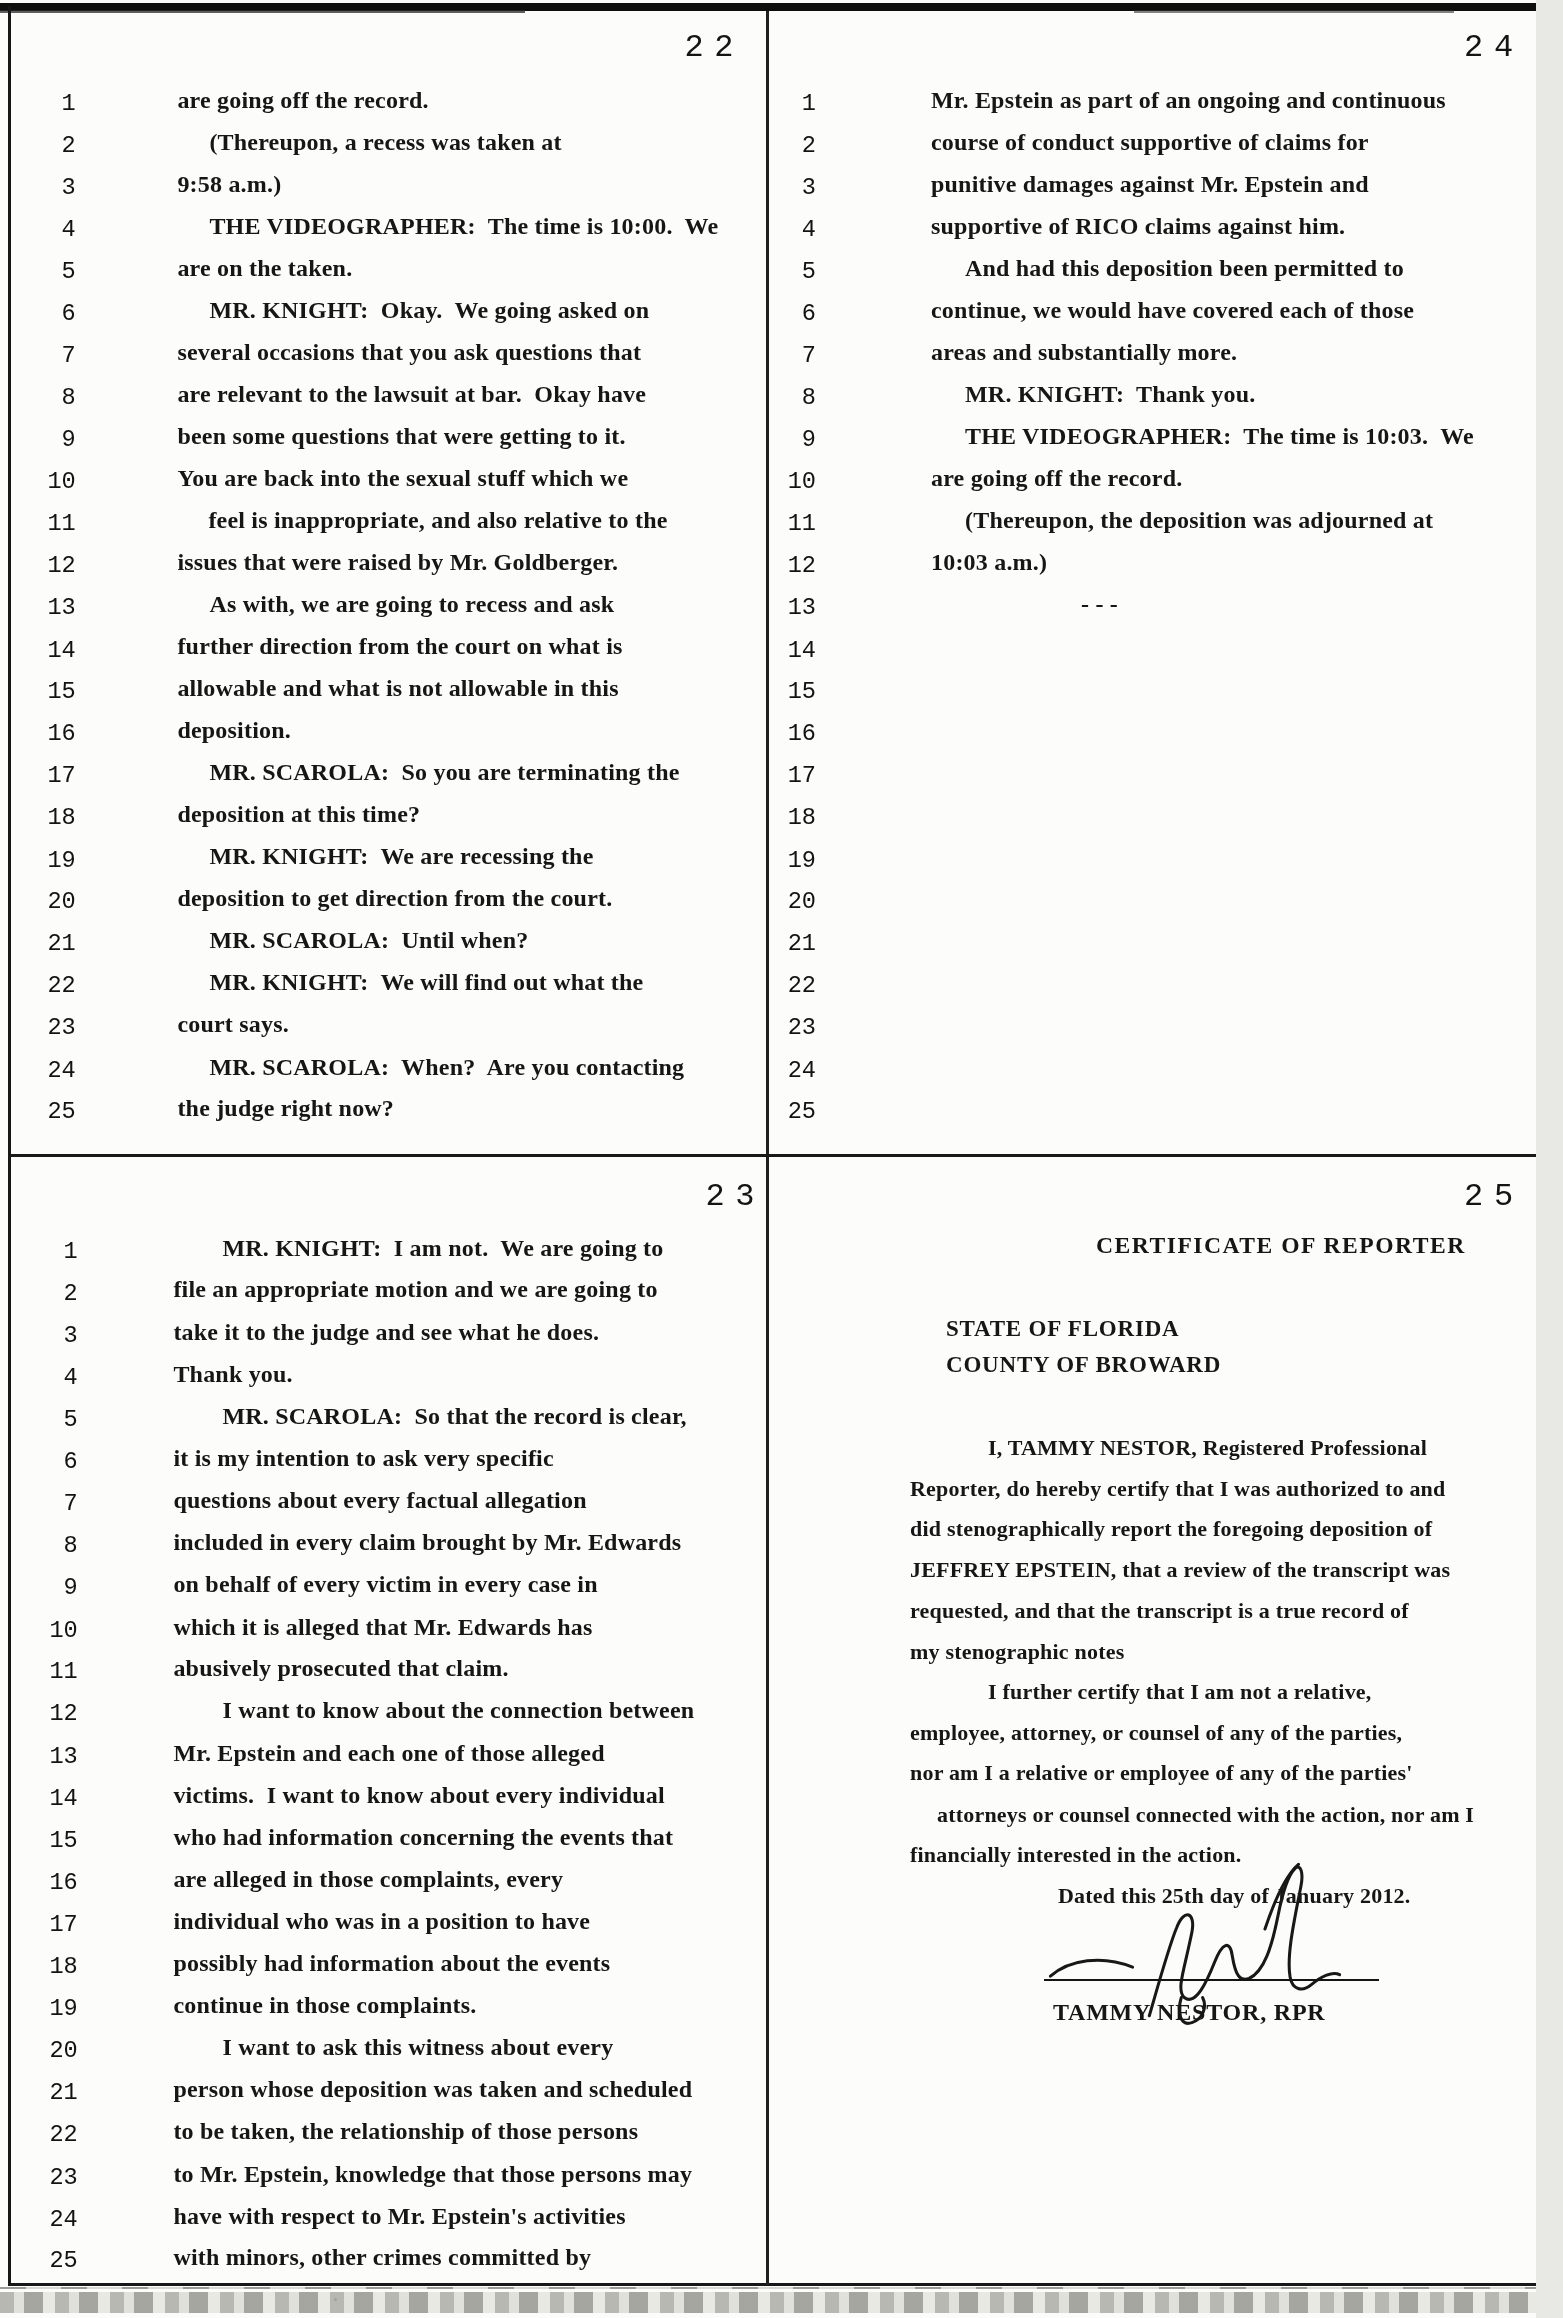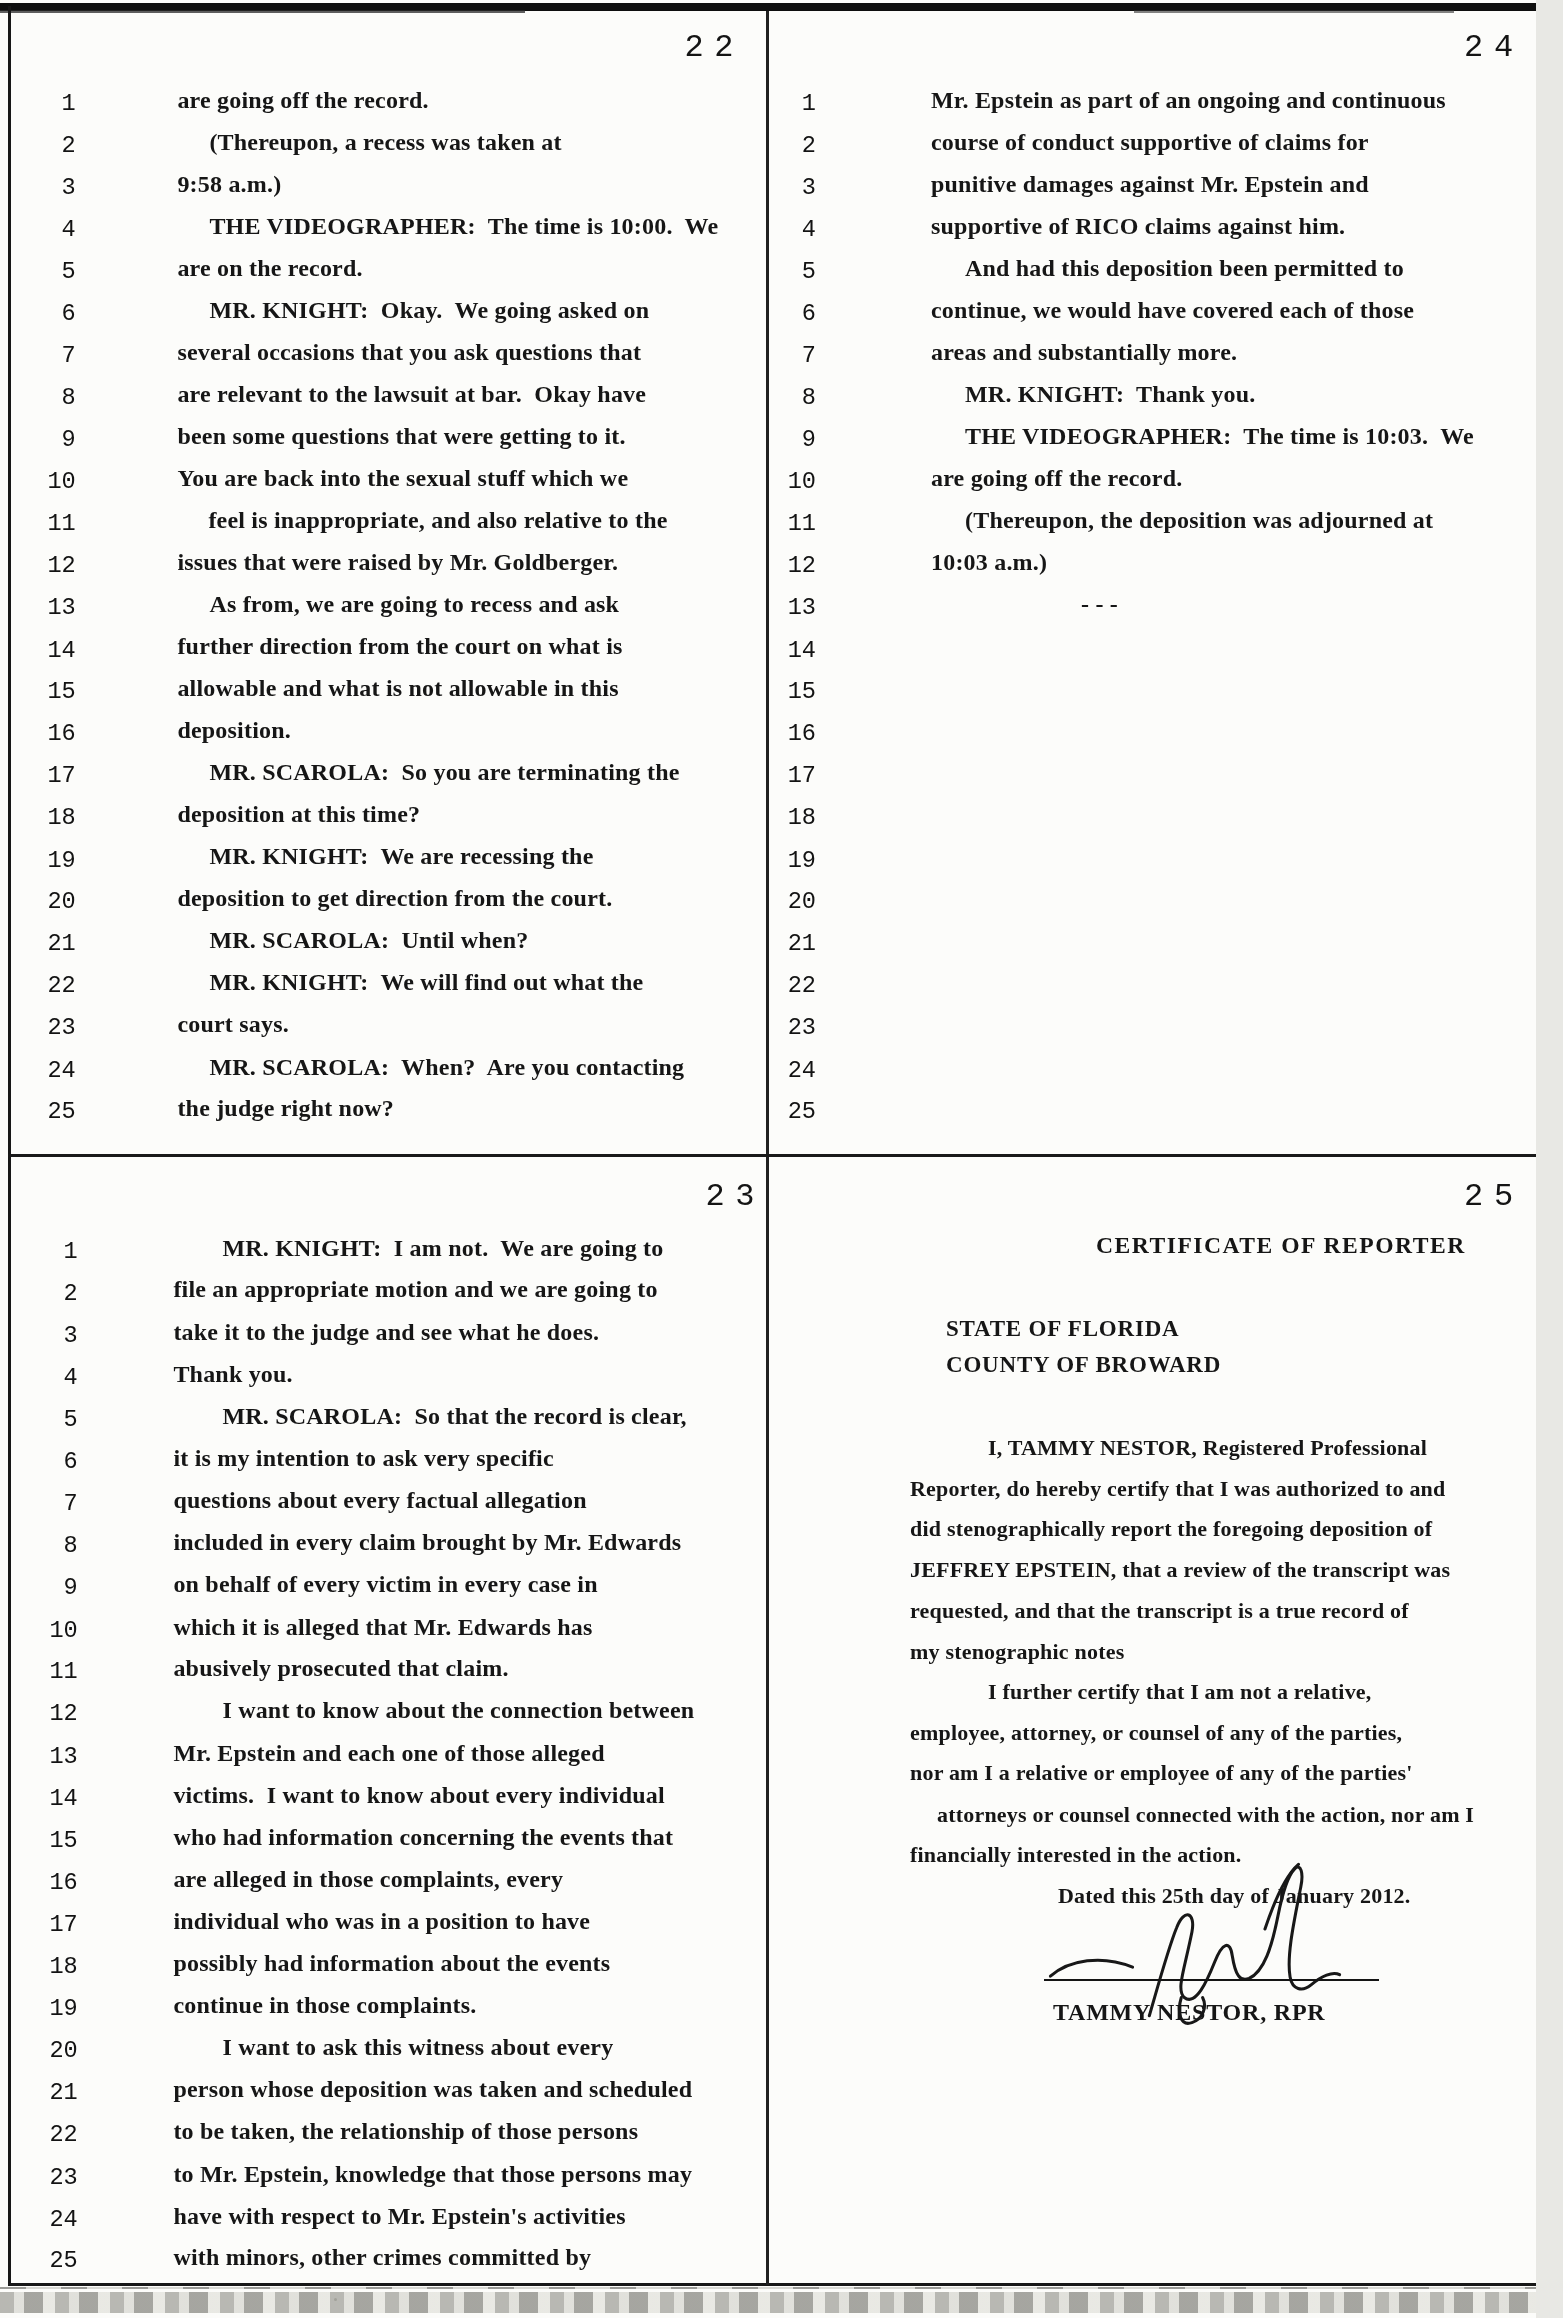--- a/index.html
+++ b/index.html
@@ -66,37 +66,37 @@
     <div class="pagenum" style="left:673px;top:18px;">22</div>
   <div class="ln" style="left: 11.4px; top: 79px; width: 53px;">1</div>
       <div class="lt" style="left: 166px; top: 76px;">are going off the record.</div>
       <div class="ln" style="left: 11.4px; top: 121px; width: 53px;">2</div>
       <div class="lt" style="left: 198px; top: 118px;">(Thereupon, a recess was taken at</div>
       <div class="ln" style="left: 11.4px; top: 163px; width: 53px;">3</div>
       <div class="lt" style="left: 166px; top: 160px;">9:58 a.m.)</div>
       <div class="ln" style="left: 11.4px; top: 205px; width: 53px;">4</div>
       <div class="lt" style="left: 198px; top: 202px;">THE VIDEOGRAPHER:  The time is 10:00.  We</div>
       <div class="ln" style="left: 11.4px; top: 247px; width: 53px;">5</div>
-      <div class="lt" style="left: 166px; top: 244px;">are on the record.</div>
+      <div class="lt" style="left: 166px; top: 244px;">are on the taken.</div>
       <div class="ln" style="left: 11.4px; top: 289px; width: 53px;">6</div>
       <div class="lt" style="left: 198px; top: 286px;">MR. KNIGHT:  Okay.  We going asked on</div>
       <div class="ln" style="left: 11.4px; top: 331px; width: 53px;">7</div>
       <div class="lt" style="left: 166px; top: 328px;">several occasions that you ask questions that</div>
       <div class="ln" style="left: 11.4px; top: 373px; width: 53px;">8</div>
       <div class="lt" style="left: 166px; top: 370px;">are relevant to the lawsuit at bar.  Okay have</div>
       <div class="ln" style="left: 11.4px; top: 415px; width: 53px;">9</div>
       <div class="lt" style="left: 166px; top: 412px;">been some questions that were getting to it.</div>
       <div class="ln" style="left: 11.4px; top: 457px; width: 53px;">10</div>
       <div class="lt" style="left: 166px; top: 454px;">You are back into the sexual stuff which we</div>
       <div class="ln" style="left: 11.4px; top: 499px; width: 53px;">11</div>
       <div class="lt" style="left: 166px; top: 496px; margin-left: 31px;">feel is inappropriate, and also relative to the</div>
       <div class="ln" style="left: 11.4px; top: 541px; width: 53px;">12</div>
       <div class="lt" style="left: 166px; top: 538px;">issues that were raised by Mr. Goldberger.</div>
       <div class="ln" style="left: 11.4px; top: 583px; width: 53px;">13</div>
-      <div class="lt" style="left: 198px; top: 580px;">As from, we are going to recess and ask</div>
+      <div class="lt" style="left: 198px; top: 580px;">As with, we are going to recess and ask</div>
       <div class="ln" style="left: 11.4px; top: 626px; width: 53px;">14</div>
       <div class="lt" style="left: 166px; top: 622px;">further direction from the court on what is</div>
       <div class="ln" style="left: 11.4px; top: 667px; width: 53px;">15</div>
       <div class="lt" style="left: 166px; top: 664px;">allowable and what is not allowable in this</div>
       <div class="ln" style="left: 11.4px; top: 709px; width: 53px;">16</div>
       <div class="lt" style="left: 166px; top: 706px;">deposition.</div>
       <div class="ln" style="left: 11.4px; top: 751px; width: 53px;">17</div>
       <div class="lt" style="left: 198px; top: 748px;">MR. SCAROLA:  So you are terminating the</div>
       <div class="ln" style="left: 11.4px; top: 793px; width: 53px;">18</div>
       <div class="lt" style="left: 166px; top: 790px;">deposition at this time?</div>

